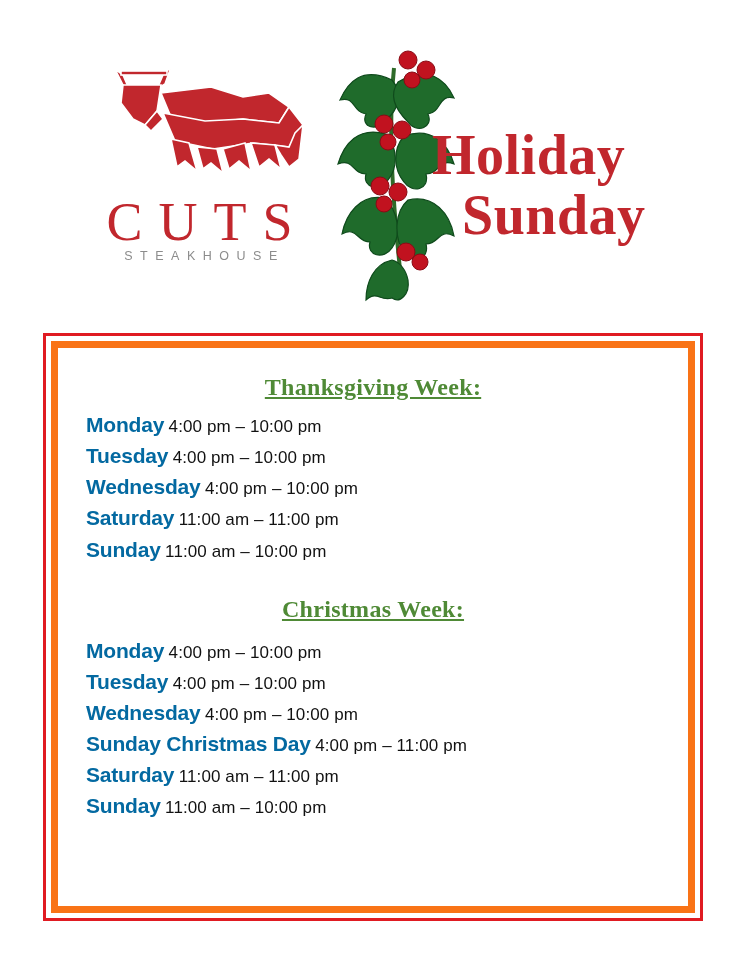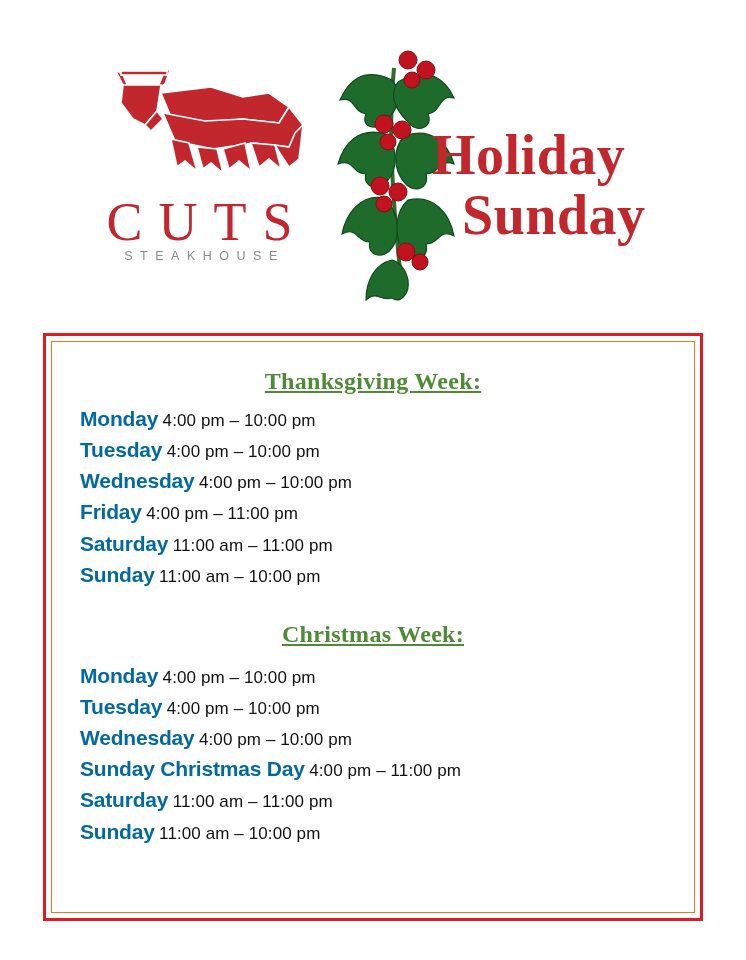--- a/index.html
+++ b/index.html
@@ -98,21 +98,21 @@
     box-sizing: border-box;
     background: #ffffff;
     padding: 0;
   }
   .hours-inner {
     position: absolute;
     left: 5px;
     top: 5px;
     right: 5px;
     bottom: 5px;
-    border: 1px solid #f97316;
+    border: 7px solid #f97316;
     box-sizing: border-box;
     padding: 26px 28px 10px 28px;
   }
 
   .section-title {
     text-align: center;
     font-family: "Liberation Serif", serif;
     font-weight: bold;
     font-size: 24px;
     color: #4f8a36;
@@ -233,24 +233,20 @@
       </div>
       <div class="row">
         <span class="day">Tuesday</span>
         <span class="time">4:00 pm – 10:00 pm</span>
       </div>
       <div class="row">
         <span class="day">Wednesday</span>
         <span class="time">4:00 pm – 10:00 pm</span>
       </div>
       <div class="row">
-        <span class="day">Friday</span>
-        <span class="time">4:00 pm – 11:00 pm</span>
-      </div>
-      <div class="row">
         <span class="day">Saturday</span>
         <span class="time">11:00 am – 11:00 pm</span>
       </div>
       <div class="row">
         <span class="day">Sunday</span>
         <span class="time">11:00 am – 10:00 pm</span>
       </div>
 
       <div class="section-title second">Christmas Week:</div>
 

